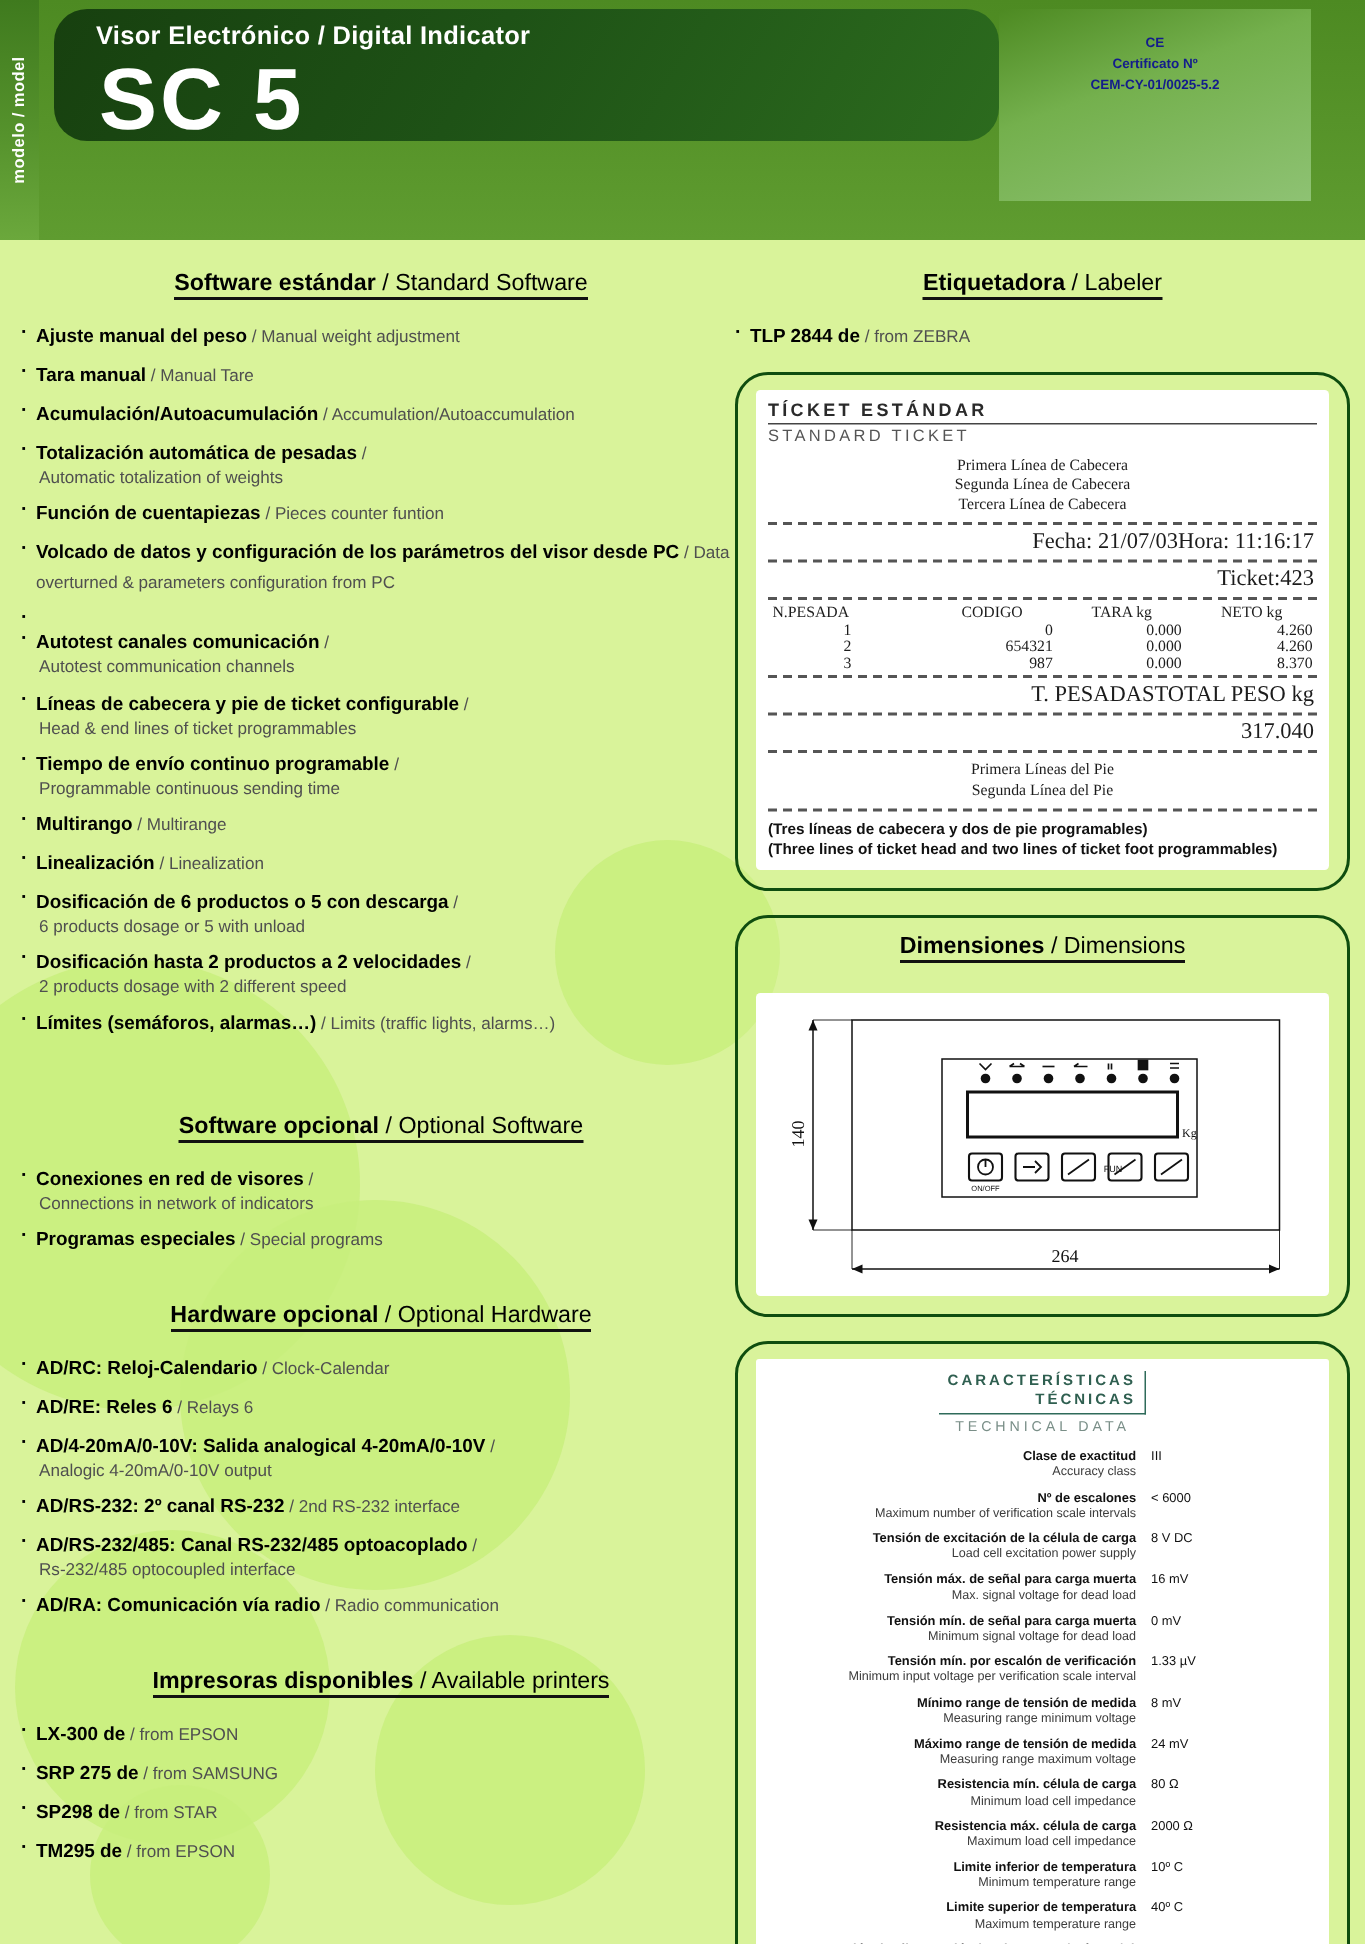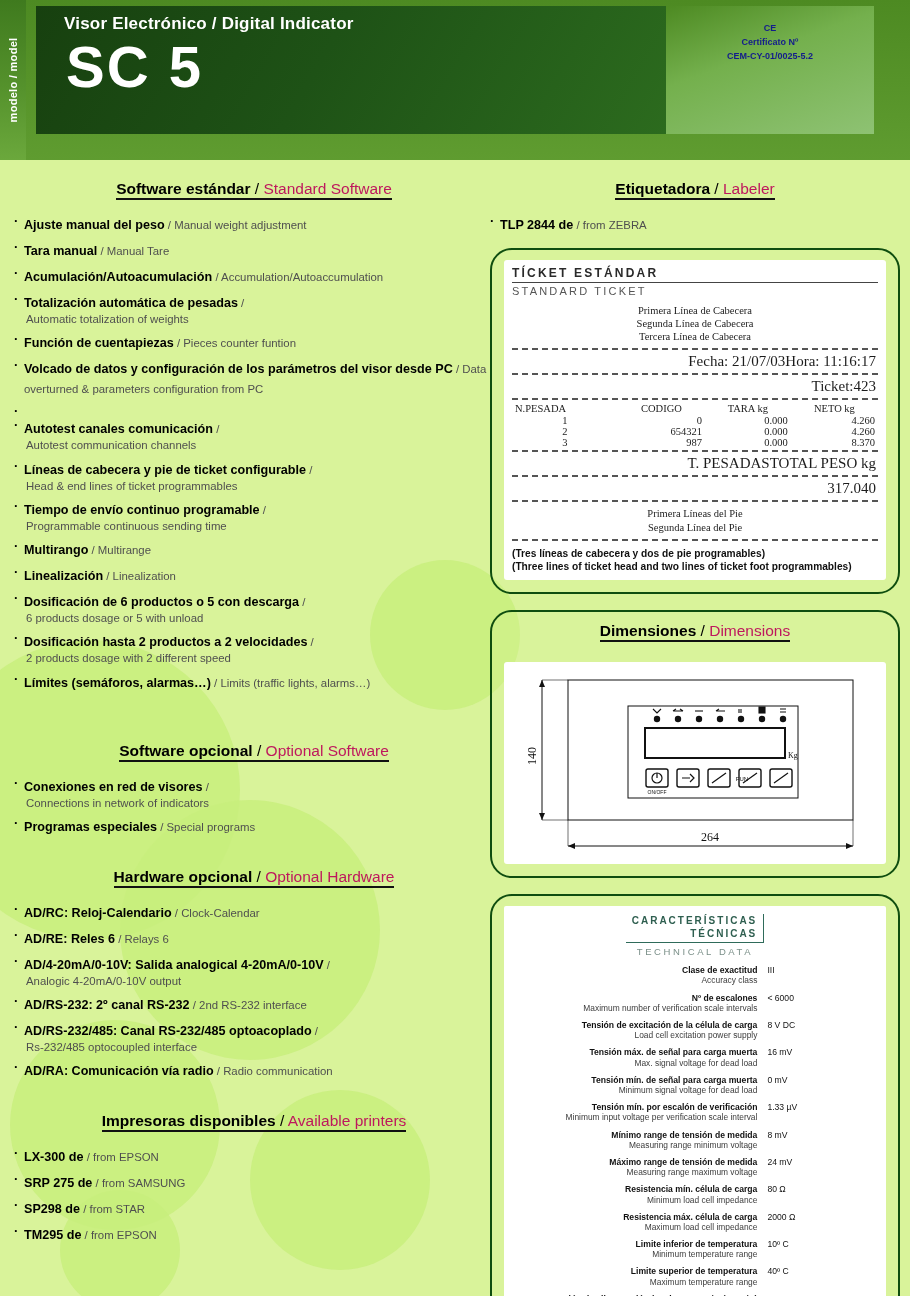--- a/index.html
+++ b/index.html
@@ -35,22 +35,23 @@
     color: #ffffff; font-size: 11px; font-weight: bold;
     letter-spacing: .3px; text-align: center; line-height: 26px;
     white-space: nowrap;
   }
   .header {
     position: absolute; left: 26px; top: 0; width: 884px; height: 160px;
     background: linear-gradient(180deg,#4d8a22 0%, #5f9c30 100%);
     z-index: 2;
   }
   .header-main {
-    position: absolute; left: 10px; top: 6px; width: 630px; height: 128px;
+    position: absolute; left: 10px; top: 6px; width: 630px; height: 88px;
     background: linear-gradient(120deg,#17400f 0%, #1e5216 45%, #2c6b1e 100%);
+    border-radius: 22px;
   }
   .header-title {
     position: absolute; left: 28px; top: 8px;
     color: #ffffff; font-size: 17px; font-weight: bold; letter-spacing: .2px;
     white-space: nowrap;
   }
   .header-model {
     position: absolute; left: 30px; top: 32px;
     color: #ffffff; font-size: 58px; font-weight: bold; letter-spacing: 2px;
     line-height: 1;
@@ -70,21 +71,21 @@
 
   
   .sec-head {
     text-align: center; margin: 0 0 14px 0;
     border-bottom: 2px solid #111; display: inline-block;
     font-size: 15.5px; white-space: nowrap; padding-bottom: 0px;
   }
   .sec-head-wrap { text-align: center; }
   .sec-head .es { font-weight: bold; color: #000; }
   .sec-head .sep { font-weight: normal; color: #000; }
-  .sec-head .en { font-weight: normal; color: #be185d; }
+  .sec-head .en { font-weight: normal; color: #000000; }
 
   
   ul.feat { list-style: none; margin: 0; padding: 0; }
   ul.feat > li { margin: 0 0 6px 0; padding: 0 0 0 10px; position: relative; line-height: 1.25; }
   ul.feat > li::before {
     content: "·"; position: absolute; left: 0; top: -1px;
     color: #000; font-weight: bold; font-size: 13px;
   }
   .es-txt { font-weight: bold; font-size: 12.6px; color: #000; }
   .en-txt { font-weight: normal; font-size: 11.4px; color: #4f4f4f; }

